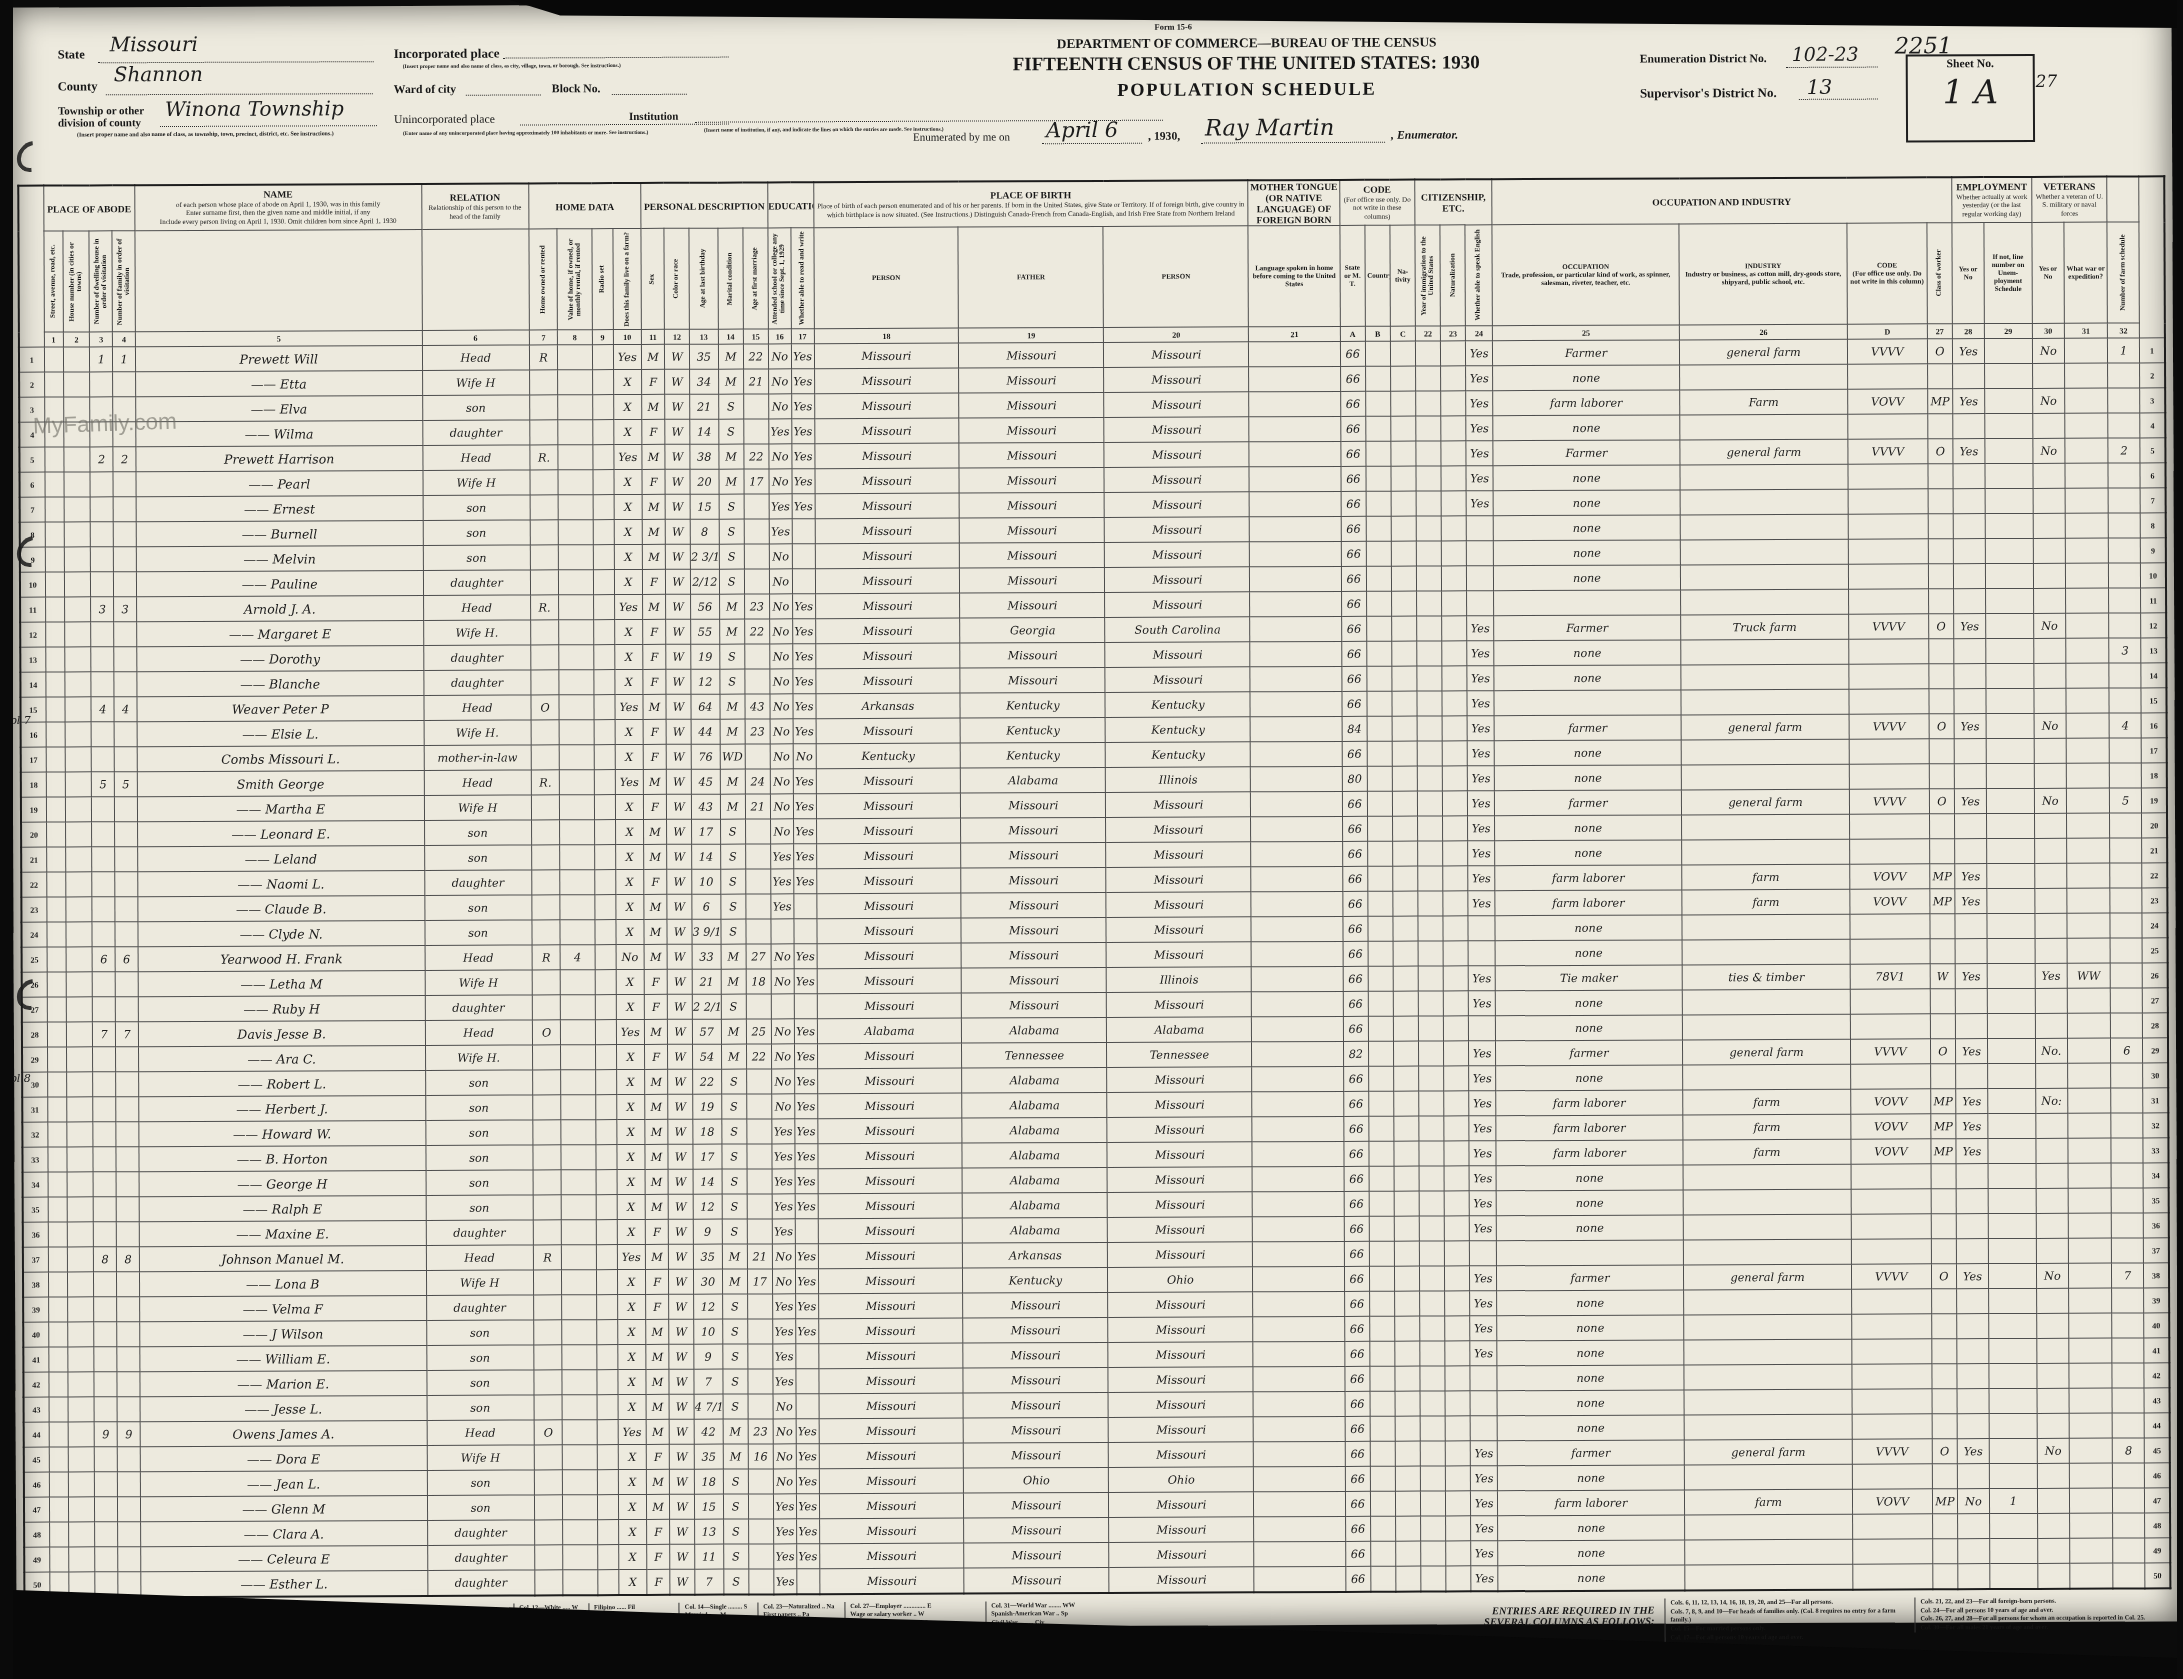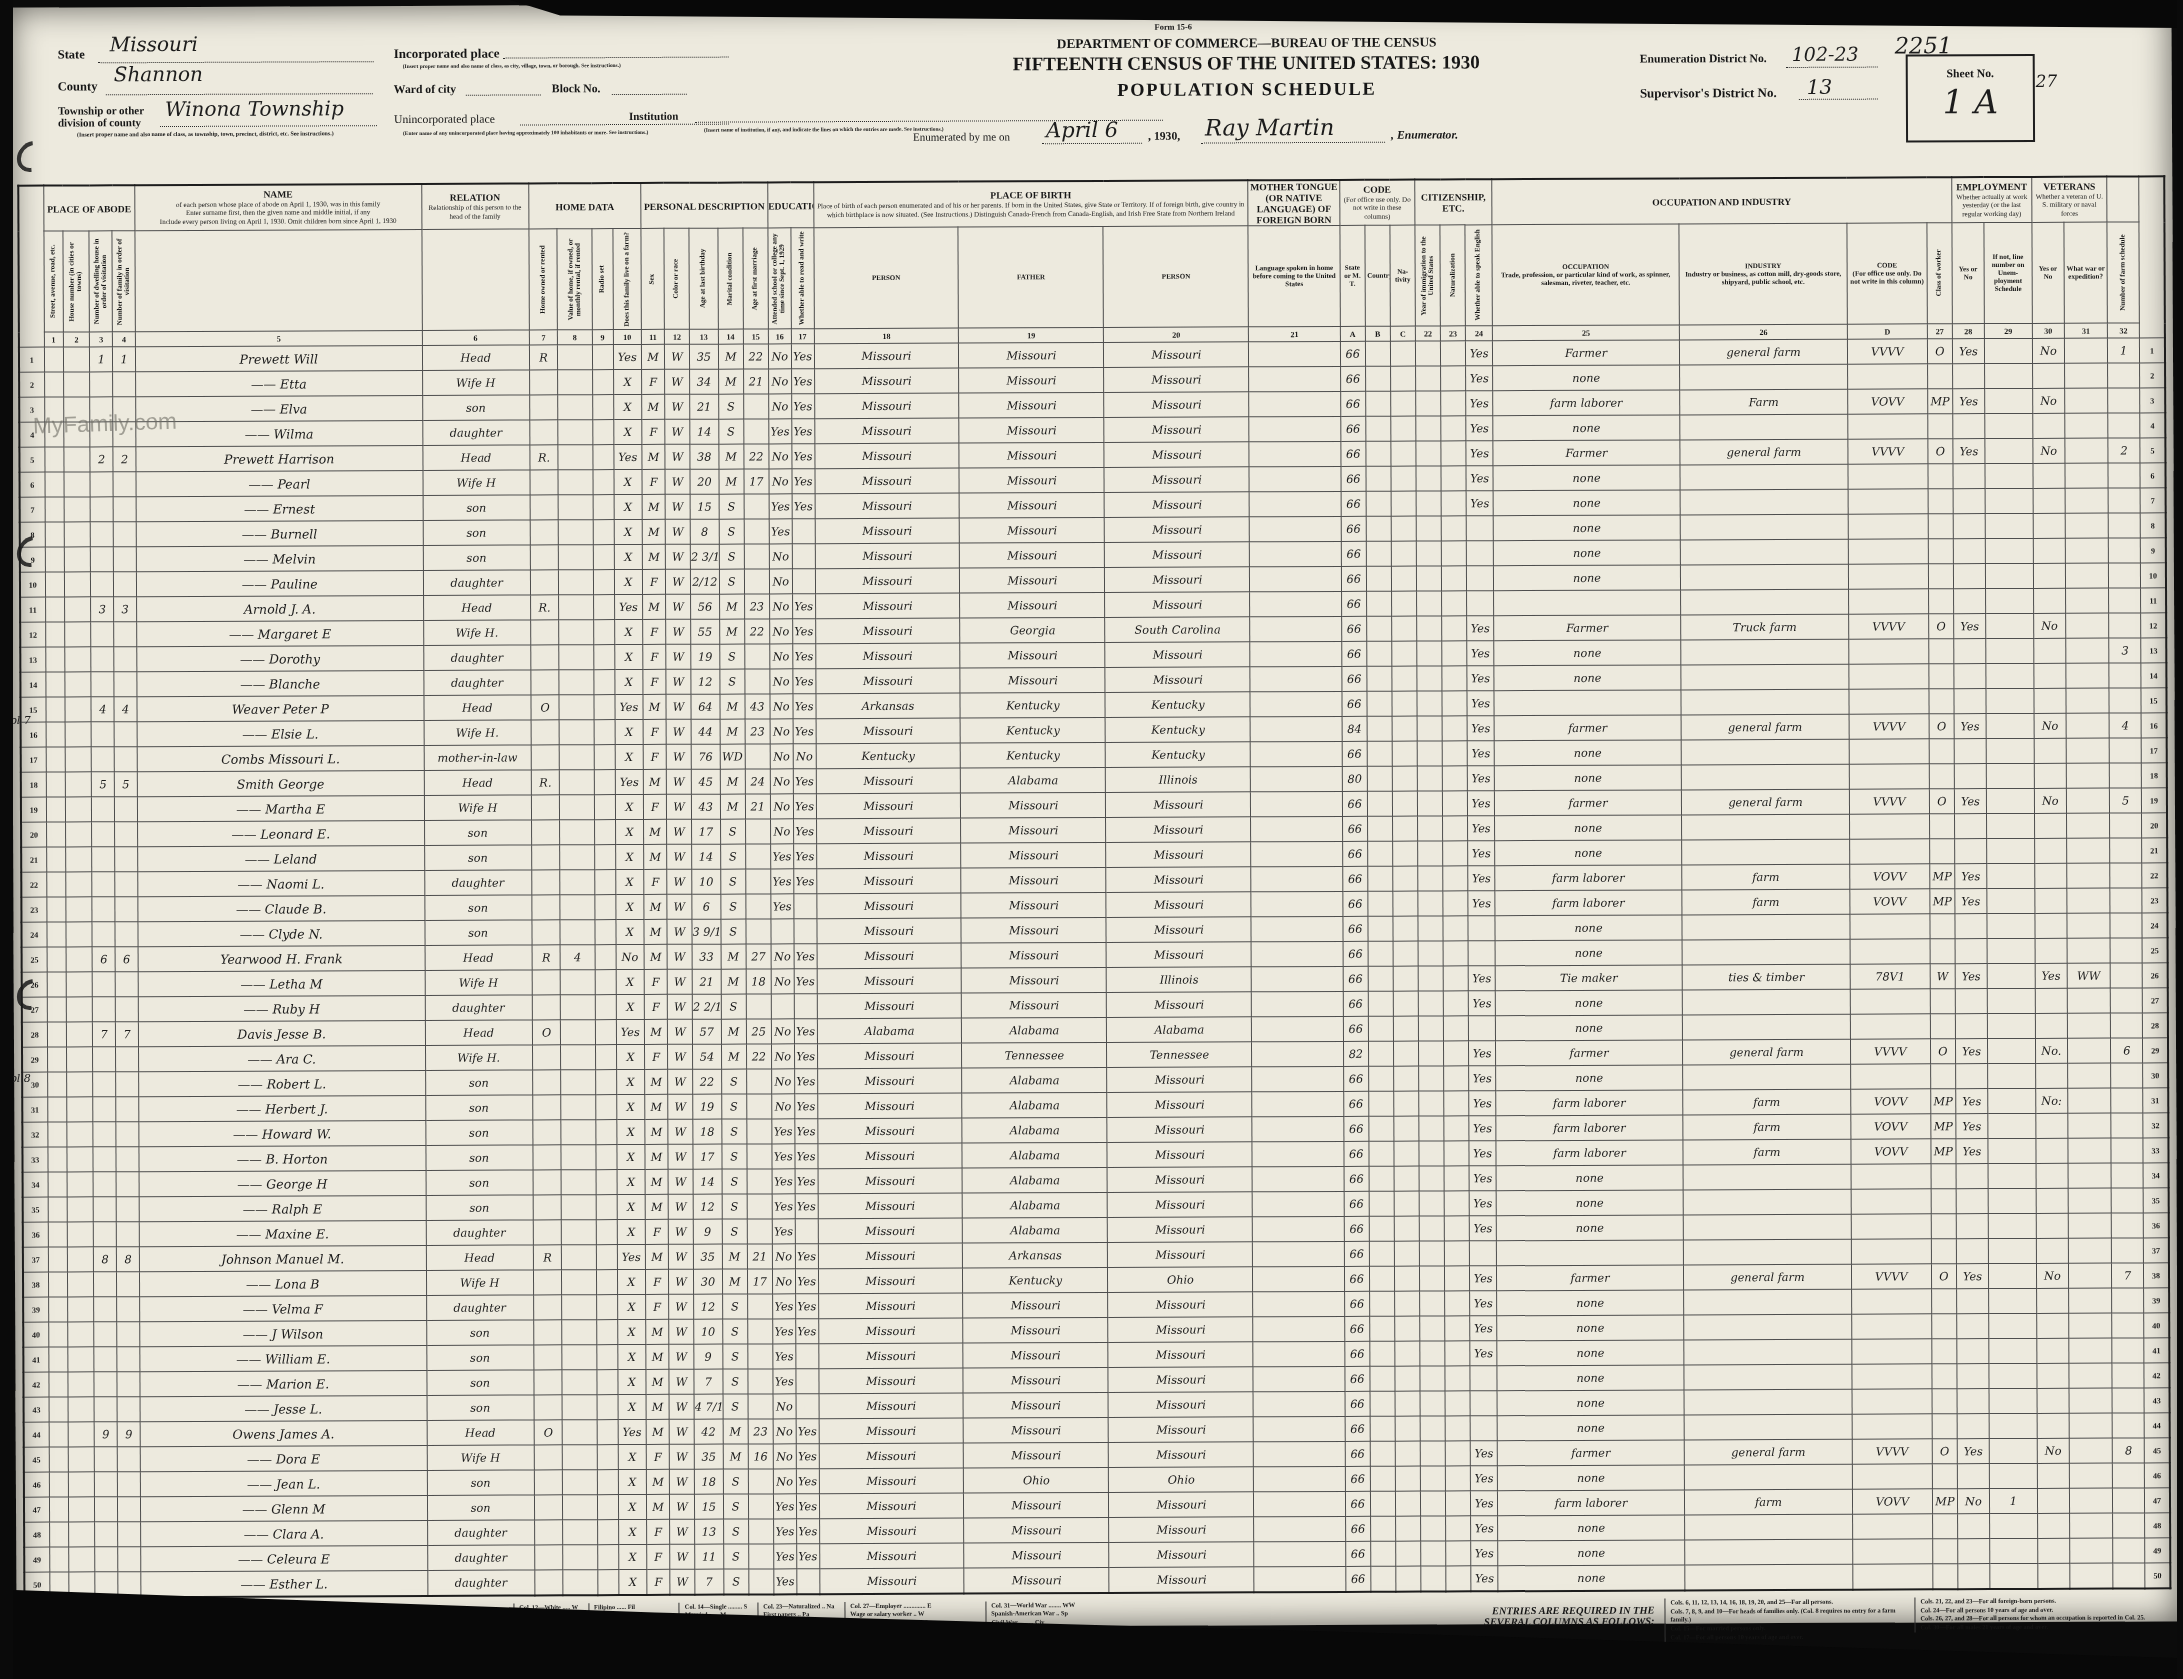--- a/index.html
+++ b/index.html
@@ -107,21 +107,21 @@
 
       <div class="abs hw" style="left:1772px;top:-3.3px;font-size:24px;">2657</div>
       <div class="abs hw" style="left:1885px;top:33px;font-size:22.6px;">2251</div>
       <div class="abs" style="left:1630px;top:52px;font-size:11.7px;font-weight:bold;">Enumeration District No.</div>
       <div class="abs hw" style="left:1782px;top:43px;font-size:19px;">102-23</div>
       <div class="abs dotted" style="left:1776px;top:67px;width:92px;"></div>
       <div class="abs" style="left:1630px;top:85px;font-size:13px;font-weight:bold;">Supervisor's District No.</div>
       <div class="abs hw" style="left:1797px;top:75px;font-size:20px;">13</div>
       <div class="abs dotted" style="left:1789px;top:99px;width:79px;"></div>
       <div class="abs" style="left:1896px;top:55px;width:125px;height:84px;border:2.5px solid #1e1e1e;text-align:center;">
-        <div style="font-size:11.7px;font-weight:bold;margin-top:11px;">Sheet No.</div>
+        <div style="font-size:11.7px;font-weight:bold;margin-top:1px;">Sheet No.</div>
         <div class="hw" style="font-size:33px;margin-top:1.7px;">1 A</div>
       </div>
       <div class="abs hw" style="left:2026px;top:72px;font-size:16.7px;">27</div>
     </div>
 
     <table class="census">
         <colgroup>
           <col style="width: 22px;">
           <col style="width: 16.7px;">
           <col style="width: 23.4px;">

